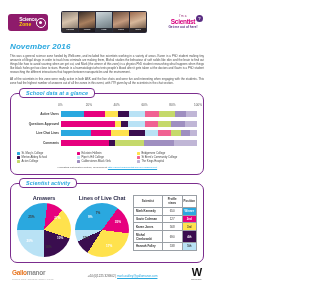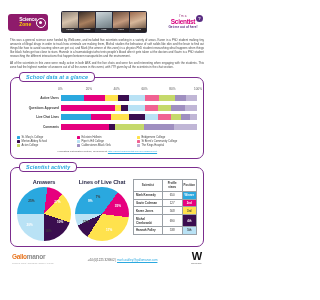--- a/index.html
+++ b/index.html
@@ -130,20 +130,21 @@
     </div>
 
     <div class="logo-right">
       <div class="r1">I'm a</div>
       <div class="r2">Scientist</div>
       <div class="r3">Get me out of here!</div>
       <div class="badge">?</div>
     </div>
   </div>
 
+  <div class="month">November 2016</div>
   <div class="intro">
     <p>This was a general science zone funded by Wellcome, and included five scientists working in a variety of areas. Karen is a PhD student making tiny amounts of illegal drugs in order to track how criminals are making them, Michal studies the behaviour of soft solids like skin and the brain to find out things like how to avoid scarring when we get cut, and Mark (the winner of this zone) is a physics PhD student researching what happens when things like black holes get too close to stars. Hannah is a haematologist who tests people's blood after it gets taken at the doctors and Gavin is a PhD student researching the different interactions that happen between nanoparticles and the environment.</p>
     <p>All of the scientists in this zone were really active in both ASK and the live chats and were fun and interesting when engaging with the students. This zone had the highest number of answers out of all the zones in this event, with 779 given by all the scientists in the chat section.</p>
   </div>
 
   <div class="panel">
     <div class="panel-title">School data at a glance</div>
 
     <div class="chart">
       <div class="axis">

